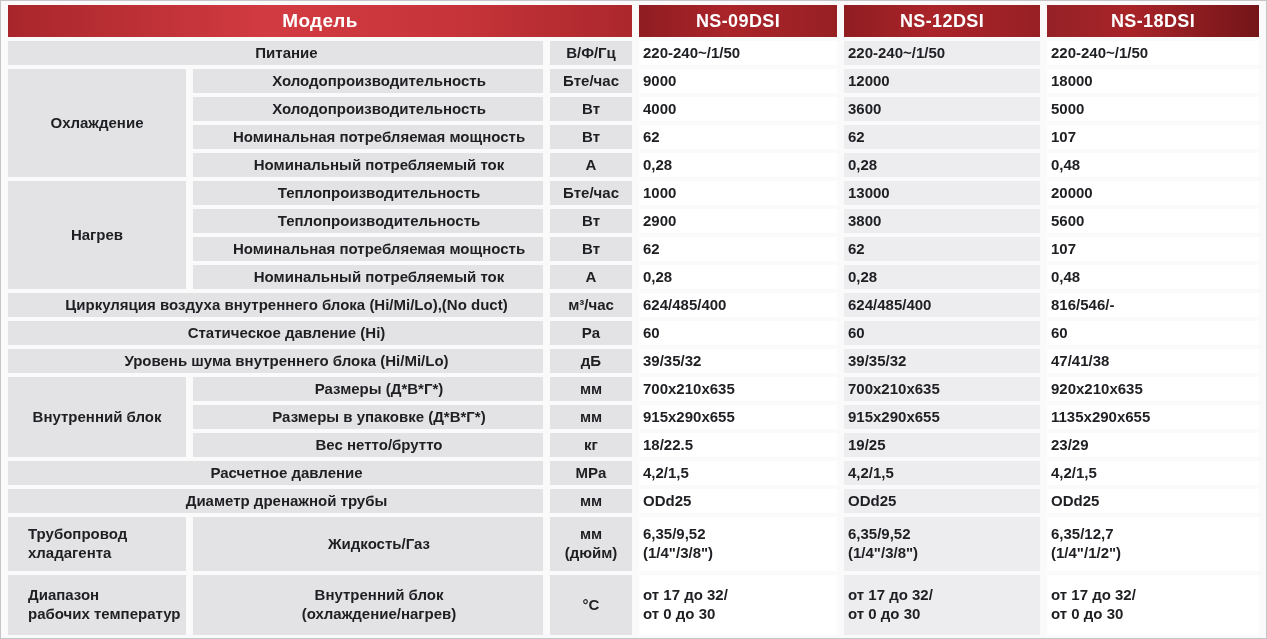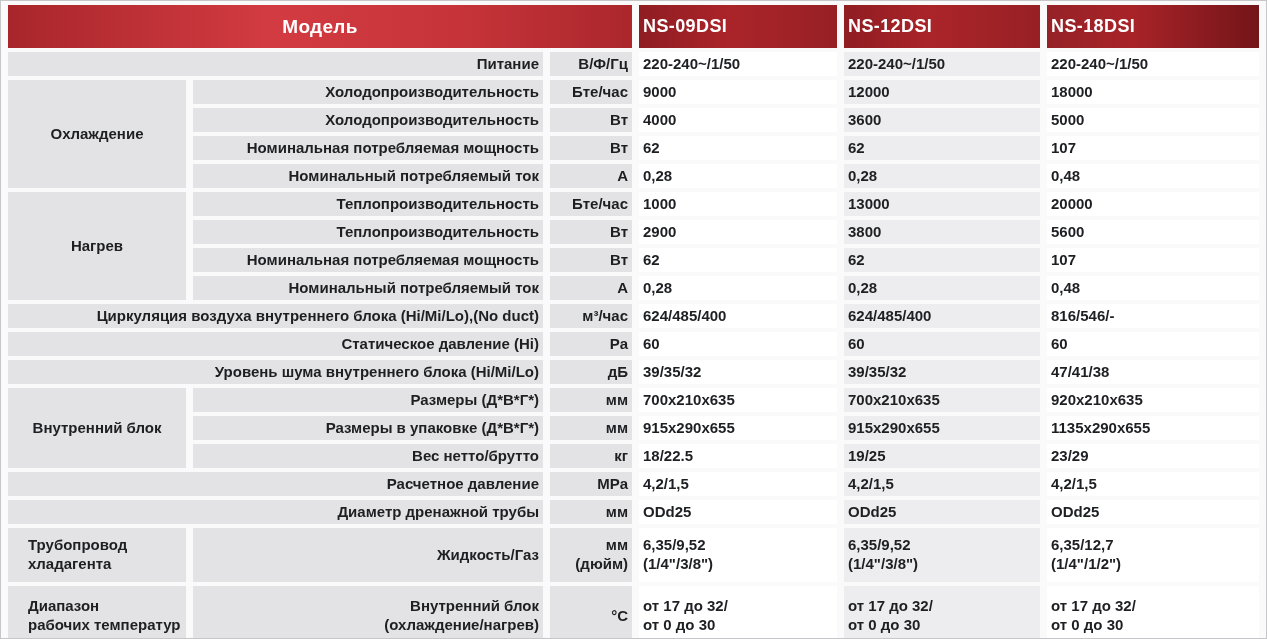--- a/index.html
+++ b/index.html
@@ -23,55 +23,55 @@
 
   .cell {
     font-weight: bold;
     color: var(--text, #1e1f23);
     white-space: pre-line;
     box-sizing: border-box;
     padding: 1px 4px;
     line-height: 1.25;
   }
 
-  thead tr { height: 43px; }
+  thead tr { height: 32px; }
   tbody tr { height: 24px; }
   tbody tr.tall { height: 54px; }
   tbody tr.taller { height: 60px; }
 
   th.model-band {
     background: linear-gradient(90deg, #a8262b 0%, #d23b41 42%, #c63439 72%, #ab272c 100%);
     color: #ffffff;
     font-size: 19px;
     font-weight: bold;
     text-align: center;
     letter-spacing: 0.3px;
   }
   th.model-name {
     background: linear-gradient(90deg, #8f1d22 0%, #aa2429 45%, #972025 100%);
     color: #ffffff;
     font-size: 18px;
     font-weight: bold;
-    text-align: left;
+    text-align: center;
     letter-spacing: 0.4px;
   }
   th.model-name.m18 {
     background: linear-gradient(90deg, #952227 0%, #a82328 40%, #731519 100%);
   }
 
   td.group-cell,
   td.label-cell,
   td.unit-cell {
     background: var(--label-bg, #e3e3e5);
     font-size: 15px;
   }
   td.group-cell { text-align: center; }
   td.group-cell.left { text-align: left; padding-left: 20px; }
-  td.label-cell { text-align: right; padding-left: 26px; }
-  td.unit-cell { text-align: right; }
+  td.label-cell { text-align: center; padding-left: 26px; }
+  td.unit-cell { text-align: center; }
 
   td.value-cell {
     background: var(--value-bg, #ffffff);
     font-size: 15px;
     text-align: left;
   }
   td.value-cell.alt { background: var(--value-alt-bg, #ededef); }
 </style>
 </head>
 <body>

